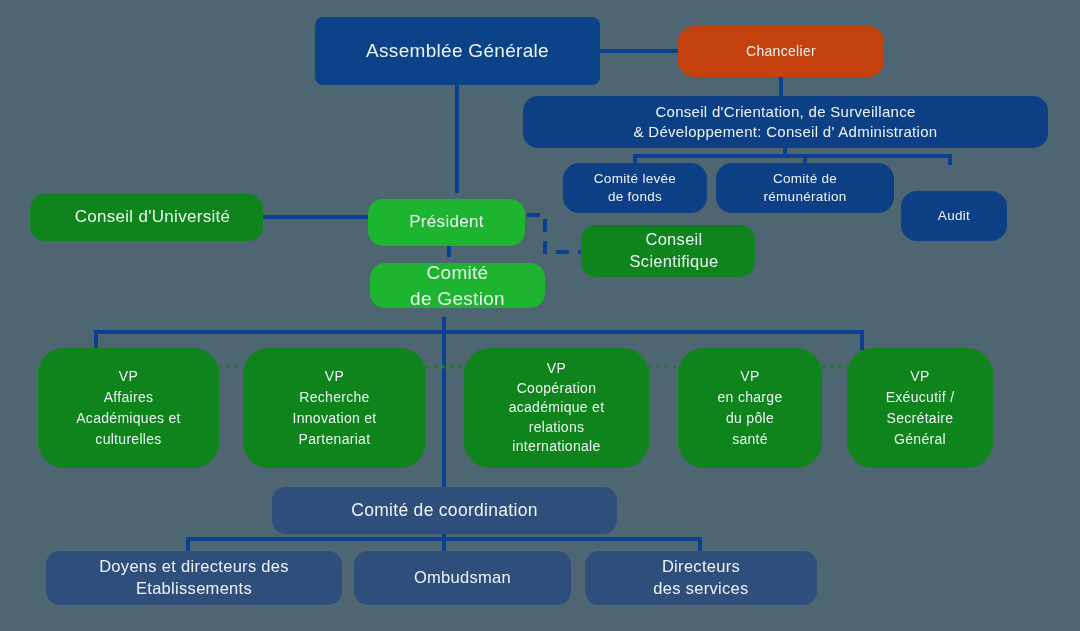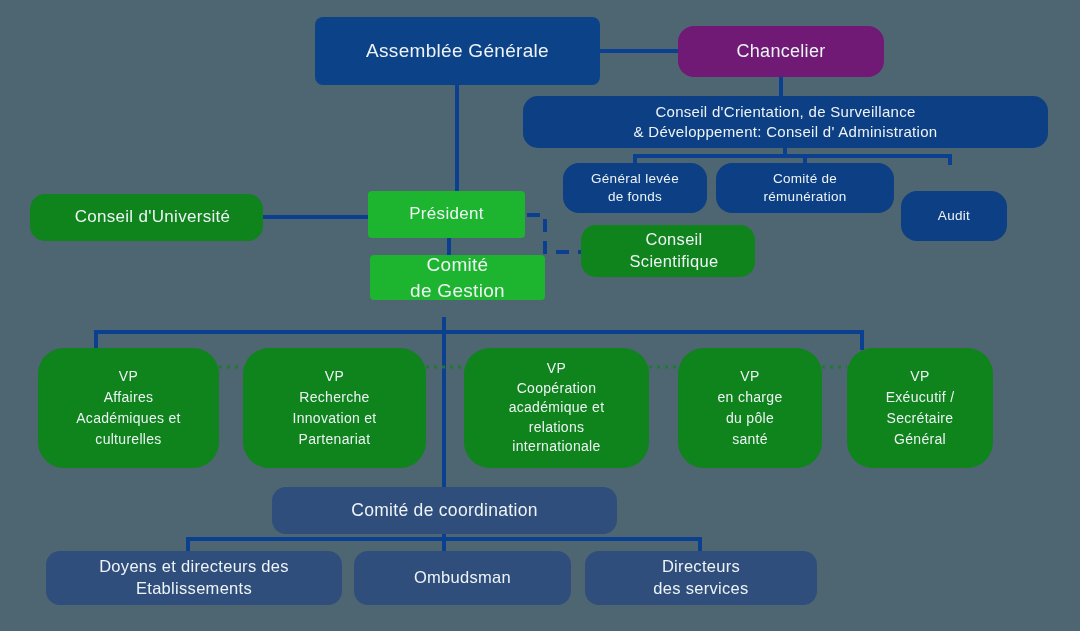--- a/index.html
+++ b/index.html
@@ -14,25 +14,25 @@
   .node{
     position:absolute;
     display:flex;align-items:center;justify-content:center;
     text-align:center;color:#eef4f6;
     white-space:pre-line;line-height:1.32;
     letter-spacing:.3px;
     box-sizing:border-box;
     z-index:2;
   }
   .blue       {background:#0c4287;border-radius:8px;font-size:19px;}
-  .navy       {background:#701a75;border-radius:16px;font-size:18px;}
+  .navy       {background:#c2410c;border-radius:16px;font-size:14px;}
   .midblue    {background:#0c3f84;border-radius:15px;font-size:15px;}
   .committee  {background:#0c3f84;border-radius:16px;font-size:13.5px;}
   .darkgreen  {background:#0f831c;border-radius:15px;font-size:17px;padding-left:12px;}
-  .brightgreen{background:#1db52f;border-radius:4px;font-size:17px;}
+  .brightgreen{background:#1db52f;border-radius:15px;font-size:17px;margin-top:8px;}
   .vp         {background:#0f831c;border-radius:26px;font-size:14px;line-height:1.5;}
   .slate      {background:#2f4e7c;border-radius:14px;font-size:16.5px;}
 </style>
 </head>
 <body>
 
 <div id="canvas">
 
   <svg class="wires" width="1080" height="631" viewBox="0 0 1080 631">
     <g stroke="#0b3f8f" stroke-width="4" fill="none">
@@ -76,21 +76,21 @@
     </g>
   </svg>
 
   <div class="node blue" style="left:315px;top:17px;width:285px;height:68px;">Assemblée Générale</div>
 
   <div class="node navy" style="left:678px;top:26px;width:206px;height:51px;">Chancelier</div>
 
   <div class="node midblue" style="left:523px;top:96px;width:525px;height:52px;">Conseil d'Crientation, de Surveillance
 &amp; Développement: Conseil d' Administration</div>
 
-  <div class="node committee" style="left:563px;top:163px;width:144px;height:50px;">Général levée
+  <div class="node committee" style="left:563px;top:163px;width:144px;height:50px;">Comité levée
 de fonds</div>
 
   <div class="node committee" style="left:716px;top:163px;width:178px;height:50px;">Comité de
 rémunération</div>
 
   <div class="node committee" style="left:901px;top:163px;width:106px;height:50px;margin-top:28px;">Audit</div>
 
   <div class="node darkgreen" style="left:30px;top:194px;width:233px;height:47px;">Conseil d'Université</div>
 
   <div class="node brightgreen" style="left:368px;top:191px;width:157px;height:47px;">Président</div>

